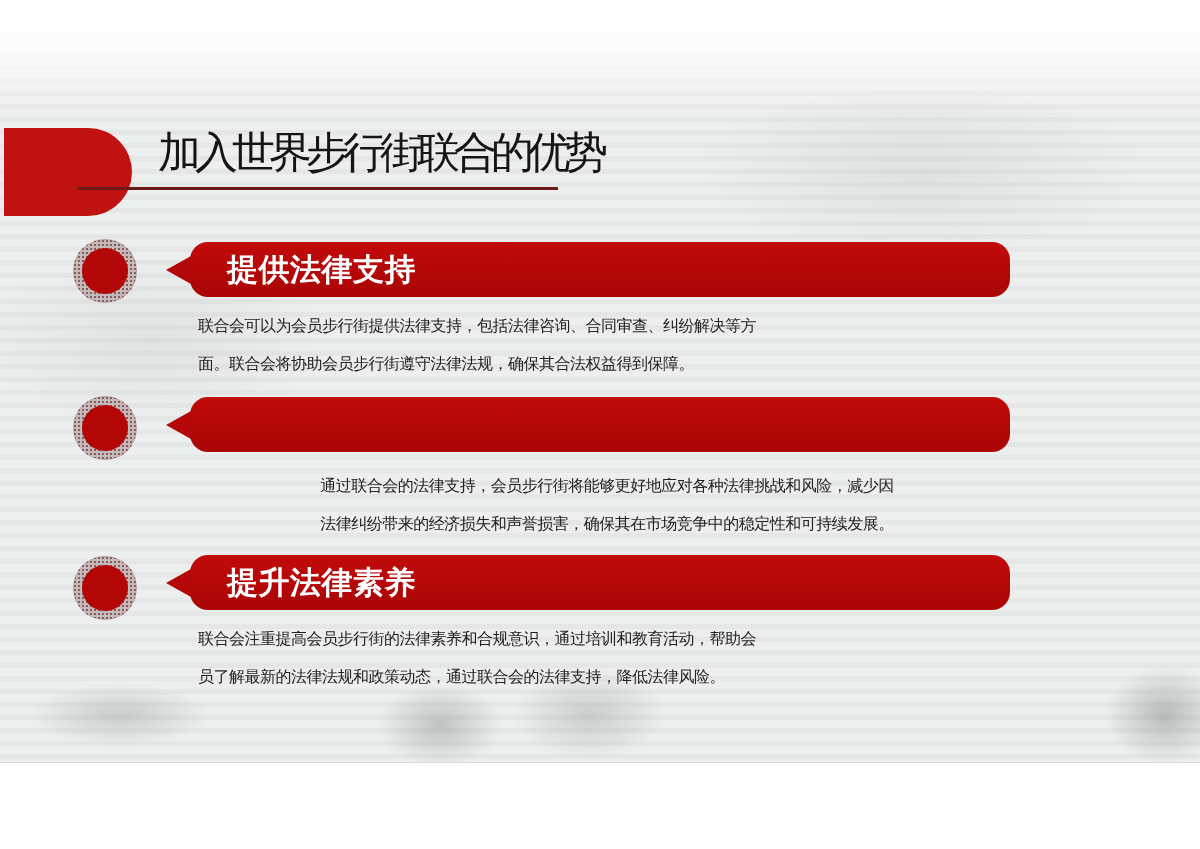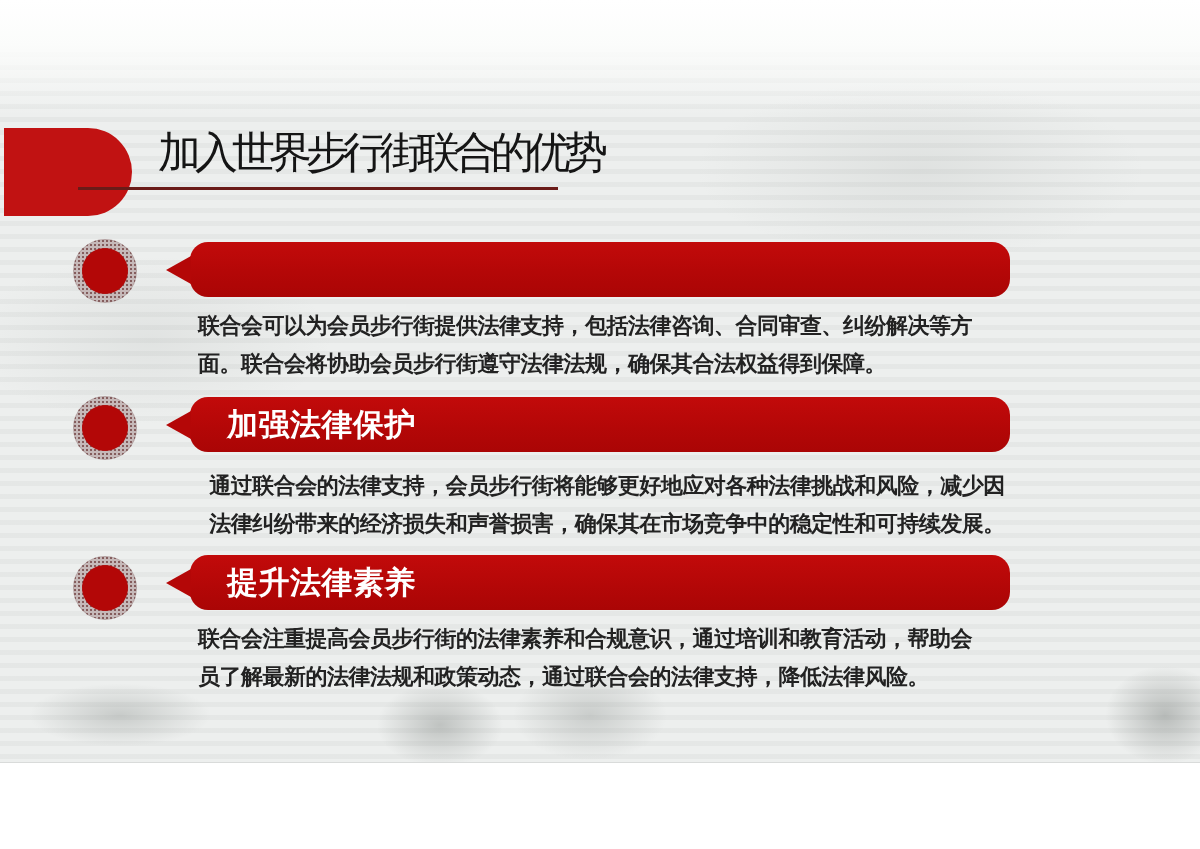--- a/index.html
+++ b/index.html
@@ -63,22 +63,22 @@
     width:0; height:0; border-style:solid;
     border-width:14px 25px 14px 0;
     border-color:transparent #b40707 transparent transparent;
   }
   .banner-heading{
     color:#ffffff; font-size:31px; font-weight:700;
     padding-left:37px; letter-spacing:0.5px; white-space:nowrap;
   }
   .para{
     position:absolute; left:198px; width:818px;
-    font-size:22px; line-height:38px; letter-spacing:-0.5px;
-    font-weight:700; color:#222222;
+    font-size:16px; line-height:38px; letter-spacing:-0.5px;
+    font-weight:400; color:#222222;
     white-space:pre-line;
   }
   
   .s1 .bullet{top:239px;} .s1 .banner{top:242px;} .s1 .para{top:307px;}
   .s2 .bullet{top:396px;} .s2 .banner{top:397px;} .s2 .para{top:467px;text-align:center;}
   .s3 .bullet{top:556px;} .s3 .banner{top:555px;} .s3 .para{top:620px;}
 </style>
 </head>
 <body>
 
@@ -89,32 +89,32 @@
   <div class="title-accent"></div>
   <div class="title-underline" style="background:#6a1b18;"></div>
   <div class="page-title">加入世界步行街联合的优势</div>
 
   <div class="section s1">
     <div class="bullet">
       <div class="bullet-core"></div>
     </div>
     <div class="banner">
       <span class="banner-arrow"></span>
+      <span class="banner-heading">提供法律支持</span>
     </div>
     <div class="para">联合会可以为会员步行街提供法律支持，包括法律咨询、合同审查、纠纷解决等方
 面。联合会将协助会员步行街遵守法律法规，确保其合法权益得到保障。</div>
   </div>
 
   <div class="section s2">
     <div class="bullet">
       <div class="bullet-core"></div>
     </div>
     <div class="banner">
       <span class="banner-arrow"></span>
-      <span class="banner-heading">加强法律保护</span>
     </div>
     <div class="para">通过联合会的法律支持，会员步行街将能够更好地应对各种法律挑战和风险，减少因
 法律纠纷带来的经济损失和声誉损害，确保其在市场竞争中的稳定性和可持续发展。</div>
   </div>
 
   <div class="section s3">
     <div class="bullet">
       <div class="bullet-core"></div>
     </div>
     <div class="banner">

